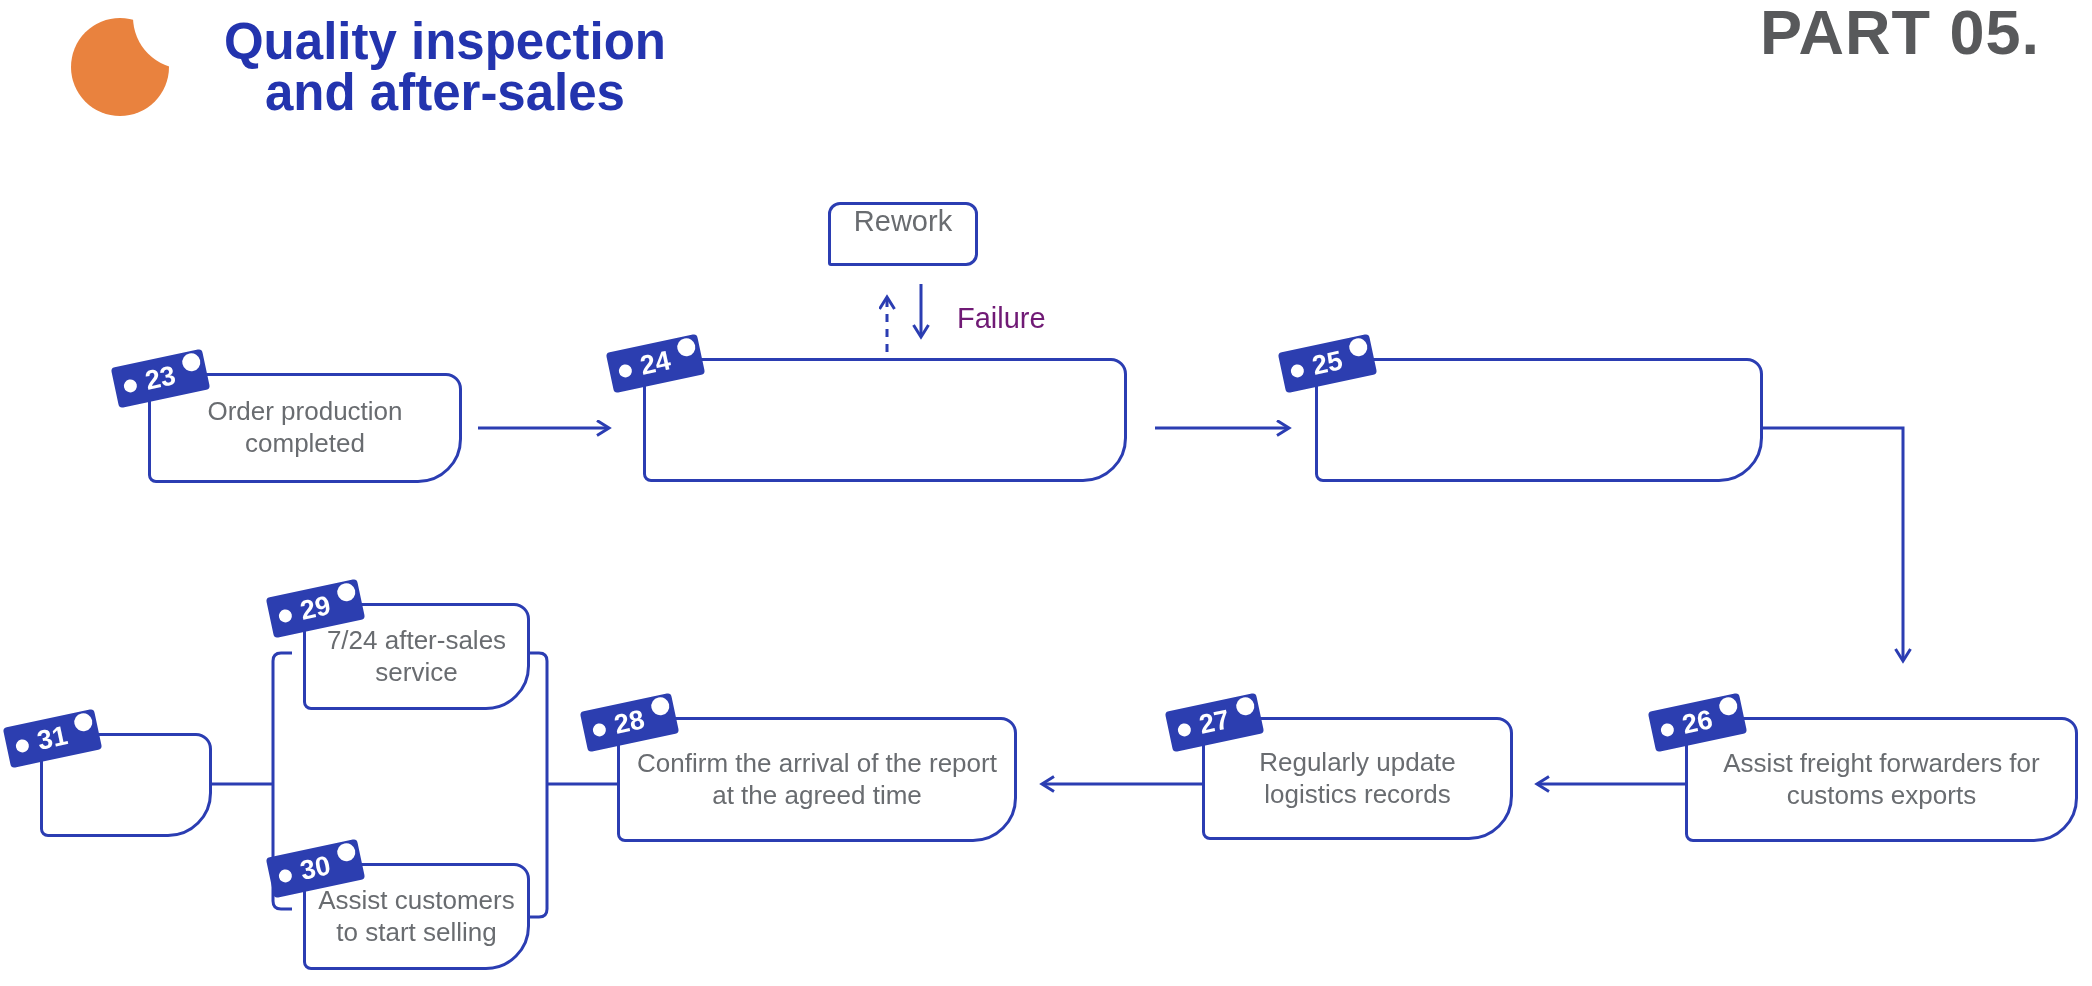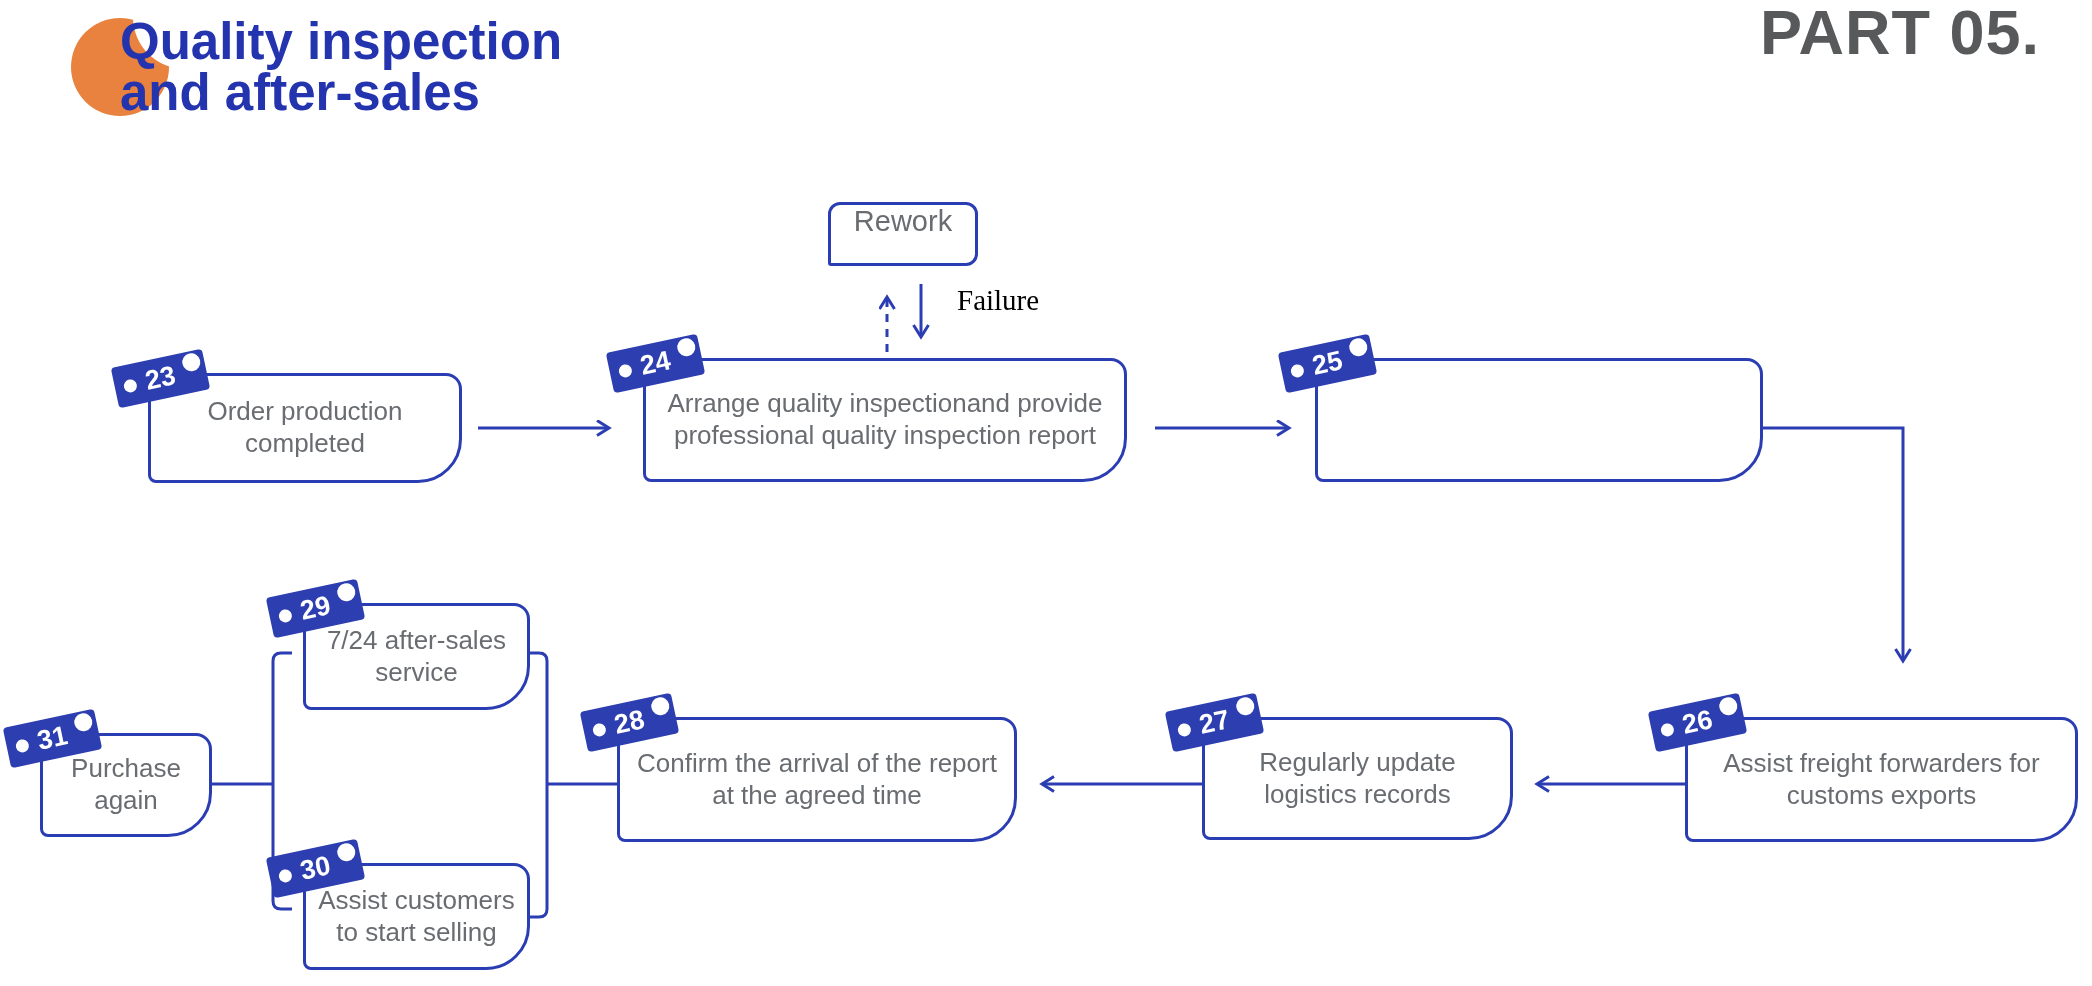--- a/index.html
+++ b/index.html
@@ -4,21 +4,21 @@
 <style>
   html,body{margin:0;padding:0;background:#ffffff;}
   .canvas{
     position:relative;width:2092px;height:986px;background:#ffffff;overflow:hidden;
     font-family:"Liberation Sans", sans-serif;
   }
   
   .blob-svg{position:absolute;left:55px;top:3px;z-index:1;}
   .title{
     position:absolute;left:120px;top:16px;width:650px;z-index:2;
-    color:#2334ae;font-size:51px;font-weight:800;line-height:1.0;
+    color:#2334ae;font-size:51px;font-weight:800;line-height:1.0;text-align:center;
     letter-spacing:0px;
   }
   .part{
     position:absolute;left:1650px;top:-4px;width:390px;text-align:right;z-index:2;
     color:#58595b;font-size:63px;font-weight:800;letter-spacing:1px;
   }
   
   .wires{position:absolute;left:0;top:0;z-index:1;pointer-events:none;}
   
   .node{
@@ -51,22 +51,22 @@
     position:absolute;right:4px;top:2px;width:18px;height:18px;border-radius:50%;background:#ffffff;
   }
   
   .rework{
     position:absolute;left:828px;top:202px;width:150px;height:64px;z-index:2;
     background:#ffffff;border:3px solid #2b3db2;border-radius:12px 12px 12px 3px;
     display:flex;justify-content:center;
     color:#696c70;font-size:29px;box-sizing:border-box;
   }
   .failure{
-    position:absolute;left:957px;top:284px;z-index:2;
-    color:#000000;font-size:29px;font-family:Liberation Serif, serif;
+    position:absolute;left:957px;top:302px;z-index:2;
+    color:#701a75;font-size:29px;
   }
 </style>
 </head>
 <body>
 
 <div class="canvas">
 
   <svg class="blob-svg" width="180" height="145">
     <circle cx="65" cy="64" r="49" fill="#e9823e"></circle>
     <circle cx="130" cy="14" r="52" fill="#ffffff"></circle>
@@ -112,21 +112,20 @@
     </div>
     <span>Order production completed</span>
   </div>
 
   <div class="node node24">
     <div class="tag">
       <span class="hole-l"></span>
       <span class="hole-r"></span>
       <span>24</span>
     </div>
-    <span>Arrange quality inspectionand provide professional quality inspection report</span>
   </div>
 
   <div class="node node25">
     <div class="tag">
       <span class="hole-l"></span>
       <span class="hole-r"></span>
       <span>25</span>
     </div>
   </div>
 
@@ -174,16 +173,15 @@
     </div>
     <span>Assist customers to start selling</span>
   </div>
 
   <div class="node node31">
     <div class="tag">
       <span class="hole-l"></span>
       <span class="hole-r"></span>
       <span>31</span>
     </div>
-    <span>Purchase again</span>
   </div>
 
 </div>
 
 </body></html>

